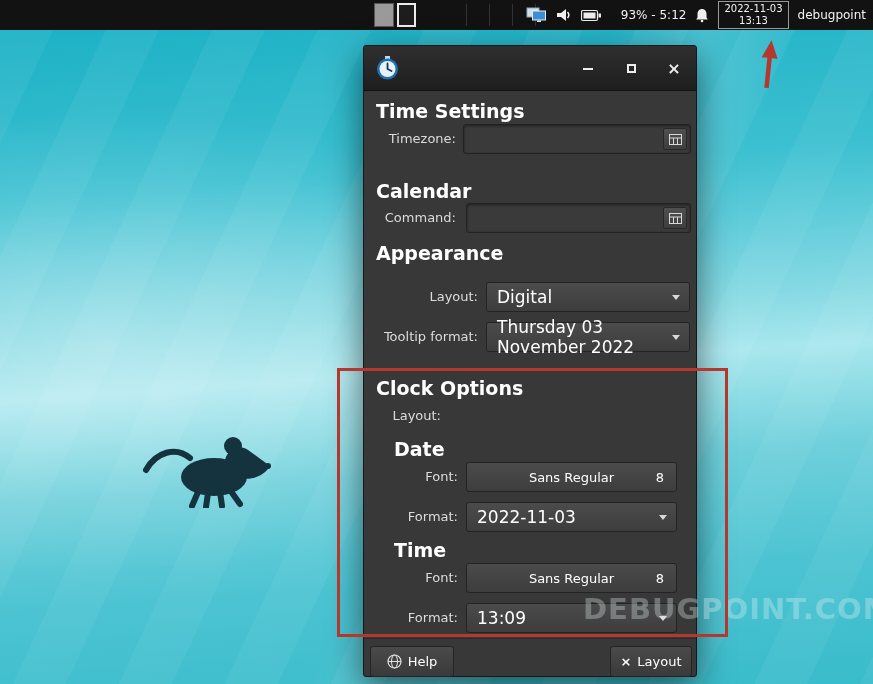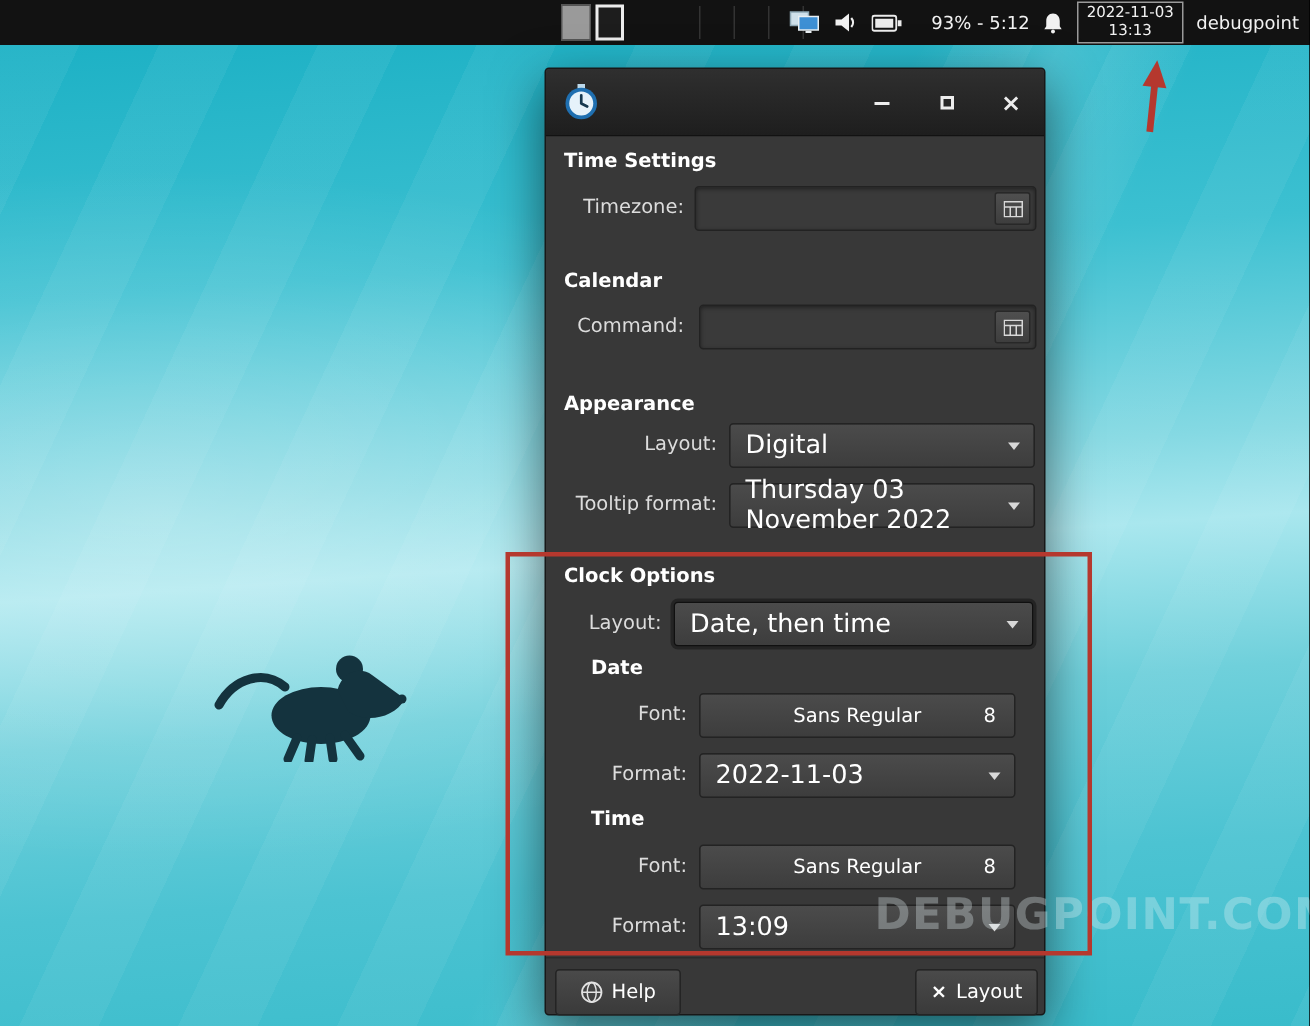--- a/index.html
+++ b/index.html
@@ -35,21 +35,21 @@
   .titlebar { position:absolute; left:0; top:0; right:0; height:45px;
     background:linear-gradient(#2f2f2f,#1e1e1e); border-bottom:1px solid #121212; border-radius:3px 3px 0 0; }
   .titlebar-icon { position:absolute; left:11px; top:10px; }
   .title { position:absolute; left:0; right:0; top:14px; text-align:center; font-size:13px; font-weight:bold; color:#fff; }
   .win-controls { position:absolute; right:14px; top:0; height:45px; display:flex; align-items:center; gap:27px; }
   .wc { width:16px; height:16px; display:flex; align-items:center; justify-content:center; cursor:pointer; }
   .wc-min-bar { width:10px; height:2px; background:#ededed; }
   .wc-max-box { width:9px; height:9px; border:2px solid #ededed; }
   .wc-close { color:#ededed; font-size:16px; font-weight:bold; line-height:16px; }
 
-  .h { position:absolute; font-weight:bold; color:#ffffff; font-size:13px; }
+  .h { position:absolute; font-weight:bold; color:#ffffff; font-size:19px; }
   .lbl { position:absolute; color:#dcdcdc; font-size:13px; text-align:right; line-height:18px; }
   .input { position:absolute; height:30px; background:#3a3a3a; border:1px solid #222;
     border-radius:3px; box-shadow:inset 0 1px 3px rgba(0,0,0,0.45); color:#eee; font-size:13px; padding:0 32px 0 8px; }
   .mini-btn { position:absolute; width:24px; height:22px; right:4px; background:linear-gradient(#4f4f4f,#3e3e3e);
     border:1px solid #282828; border-radius:2px; display:flex; align-items:center; justify-content:center; cursor:pointer; }
   .dd { position:absolute; height:30px; background:linear-gradient(#4b4b4b,#3d3d3d); border:1px solid #232323;
     border-radius:3px; color:#fff; font-size:17px; display:flex; align-items:center; padding:0 24px 0 10px; cursor:pointer; }
   .dd.focused { border:1px solid #101010; box-shadow:0 0 0 2px rgba(0,0,0,0.35); }
   .dd-arrow { position:absolute; right:9px; top:12px; width:0; height:0;
     border-left:4px solid transparent; border-right:4px solid transparent; border-top:5px solid #d8d8d8; }
@@ -155,38 +155,34 @@
   <div class="h" style="left:12px; top:134px;">Calendar</div>
   <div class="lbl" style="left:0; width:92px; top:163px;">Command:</div>
   <input class="input" style="left: 102px; top: 157px; width: 225px;" value="">
   <div class="mini-btn" style="top:161px; right:9px;">
     <svg width="13" height="11" viewBox="0 0 13 11">
       <rect x="0.5" y="0.5" width="12" height="10" stroke="#d8d8d8" fill="none"></rect>
       <path d="M0.5,4 H12.5 M4.5,4 V10.5 M8.5,4 V10.5" stroke="#d8d8d8" fill="none"></path>
     </svg>
   </div>
 
-  <div class="h" style="left:12px; top:216px;">Appearance</div>
+  <div class="h" style="left:12px; top:196px;">Appearance</div>
   <div class="lbl" style="left:0; width:114px; top:242px;">Layout:</div>
   <div class="dd" style="left:122px; top:236px; width:204px;">
     <span>Digital</span>
     <span class="dd-arrow"></span>
   </div>
   <div class="lbl" style="left:0; width:114px; top:282px;">Tooltip format:</div>
   <div class="dd" style="left:122px; top:276px; width:204px;">
     <span>Thursday 03 November 2022</span>
     <span class="dd-arrow"></span>
   </div>
 
   <div class="h" style="left:12px; top:331px;">Clock Options</div>
   <div class="lbl" style="left:0; width:77px; top:361px;">Layout:</div>
-  <div class="dd focused" style="left:85px; top:355px; width:240px;">
-    <span>Date, then time</span>
-    <span class="dd-arrow"></span>
-  </div>
 
   <div class="h" style="left:30px; top:392px;">Date</div>
   <div class="lbl" style="left:0; width:94px; top:422px;">Font:</div>
   <div class="fbtn" style="left:102px; top:416px; width:211px;">
     <span>Sans Regular</span>
     <span class="fsize">8</span>
   </div>
   <div class="lbl" style="left:0; width:94px; top:462px;">Format:</div>
   <div class="dd" style="left:102px; top:456px; width:211px;">
     <span>2022-11-03</span>

